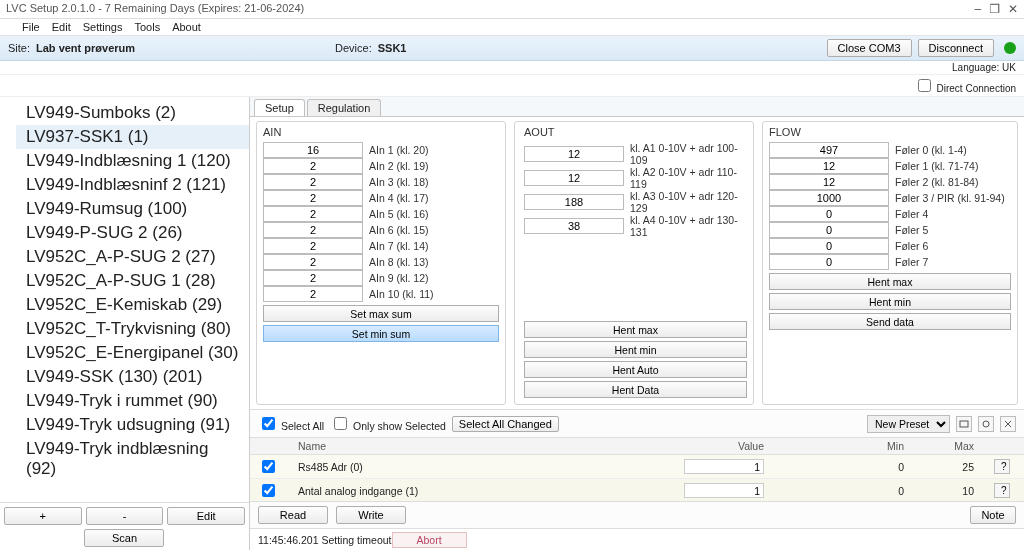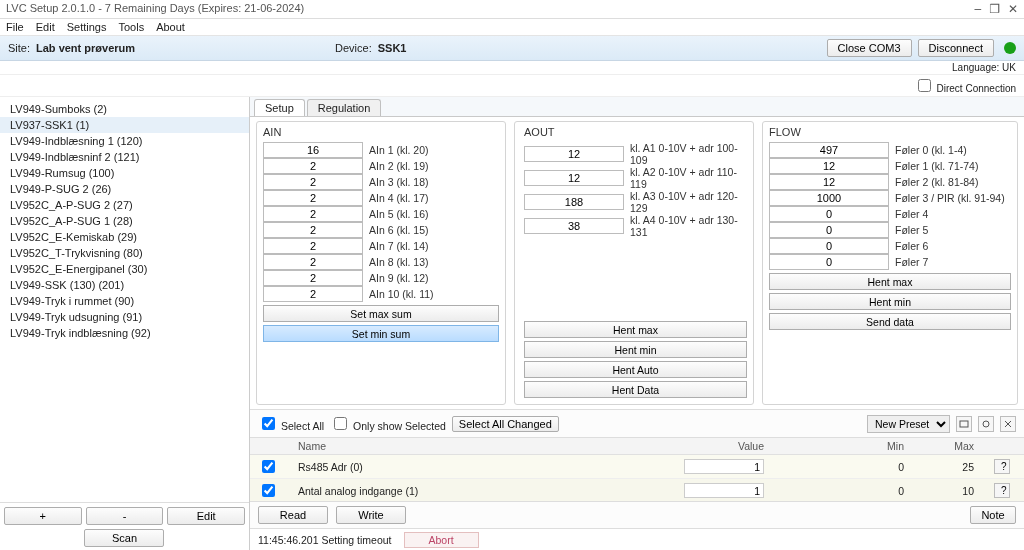--- a/index.html
+++ b/index.html
@@ -18,21 +18,21 @@
     padding: 2px 6px;
     font-size: 11px;
     color: #555;
     display: flex;
     justify-content: space-between;
     border-bottom: 1px solid #ddd;
   }
   .win-controls { display:flex; gap:8px; font-size:12px; color:#555;}
   .menubar {
     background: #fff;
-    padding: 2px 6px;
+    padding: 2px 22px;
     font-size: 11px;
     display: flex;
     gap: 12px;
     border-bottom: 1px solid #e4e4e4;
   }
   .menubar span { cursor: default; }
   .topstrip {
     display: flex;
     justify-content: space-between;
     align-items: center;
@@ -71,21 +71,22 @@
     border-right:1px solid #ccc;
     display:flex; flex-direction:column;
   }
   .tree-list {
     flex:1; overflow:auto;
     padding:4px 0;
   }
   .tree-item {
     padding:2px 10px;
     cursor:pointer;
-    font-size:11px;
+    font-size:17px;
+    margin-left:16px;
   }
   .tree-item.selected { background:#e6f0f9; }
   .tree-footer {
     display:grid;
     grid-template-columns:1fr 1fr 1fr;
     gap:4px;
     padding:4px;
     border-top:1px solid #ddd;
   }
   .tree-footer .wide { grid-column:1 / span 3; display:flex; justify-content:center;}
@@ -194,21 +195,20 @@
   .footer {
     display:flex; gap:8px; align-items:center;
     padding:4px 8px;
     border-top:1px solid #ddd;
     background:#fcfcfc;
   }
   .footer .spacer { flex:1; }
 
   .statusbar {
     display:flex; align-items:center;
-    gap:12px;
     padding:3px 8px;
     border-top:1px solid #ddd;
     font-size:10.5px; background:#fff;
   }
   .abort-btn {
     border:1px solid #e4bfbf; color:#b46; background:#faf2f2;
     padding:1px 24px; font-size:10.5px; cursor:pointer;
   }
 </style>
 </head>

